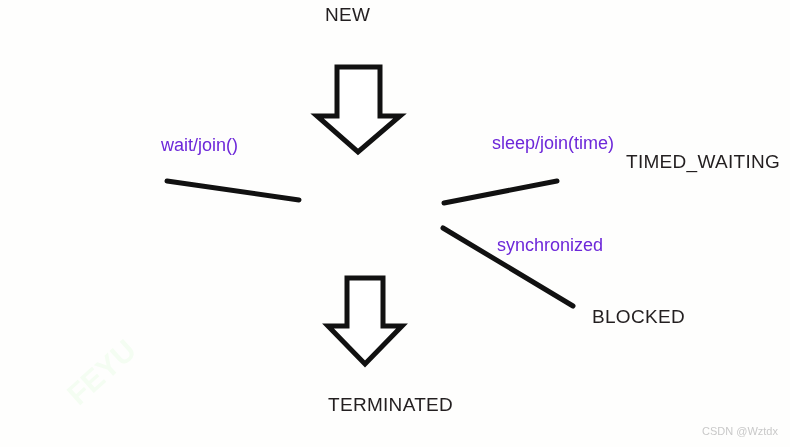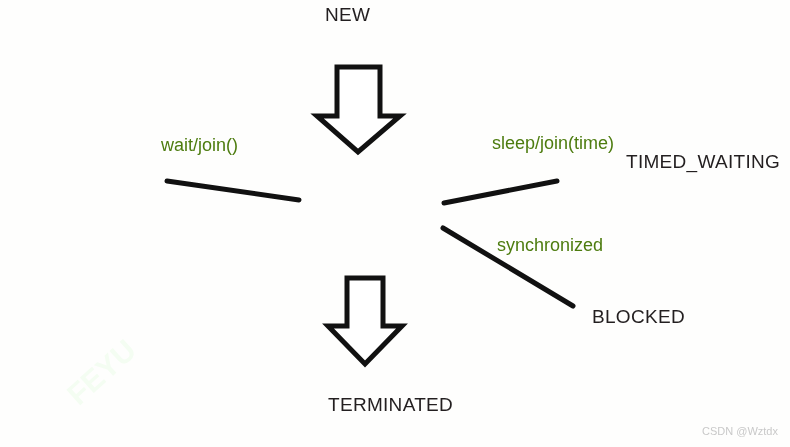--- a/index.html
+++ b/index.html
@@ -29,21 +29,21 @@
   .node-label {
     position: absolute;
     color: #231f20;
     font-size: 19px;
     letter-spacing: 0.3px;
     white-space: nowrap;
     line-height: 1;
   }
   .edge-label {
     position: absolute;
-    color: #4d7c0f;
+    color: #6d28d9;
     font-size: 18px;
     white-space: nowrap;
     line-height: 1;
   }
   #label-new        { left: 325px; top: 5px; }
   #label-waiting    { left: 35px;  top: 170px; }
   #label-runnable   { left: 318px; top: 197px; }
   #label-timed      { left: 578px; top: 152px; margin-left: 48px; }
   #label-blocked    { left: 592px; top: 307px; }
   #label-terminated { left: 328px; top: 395px; }

